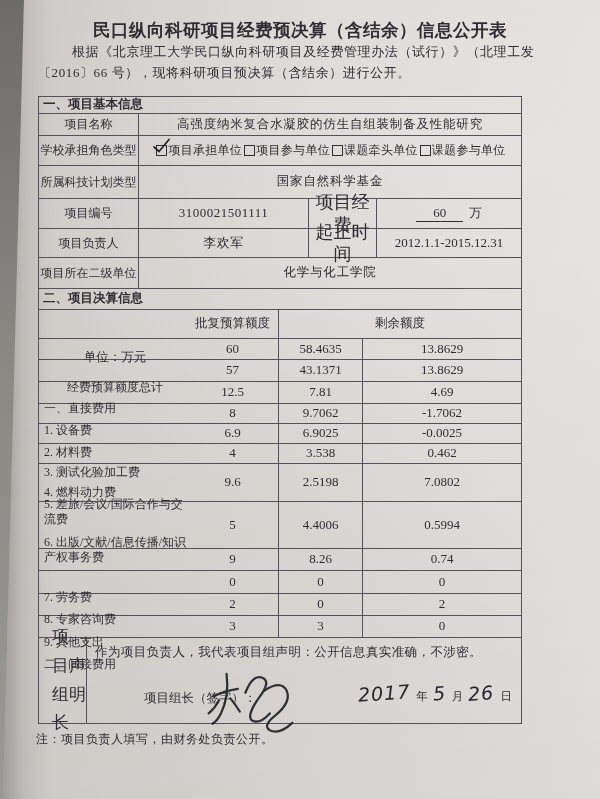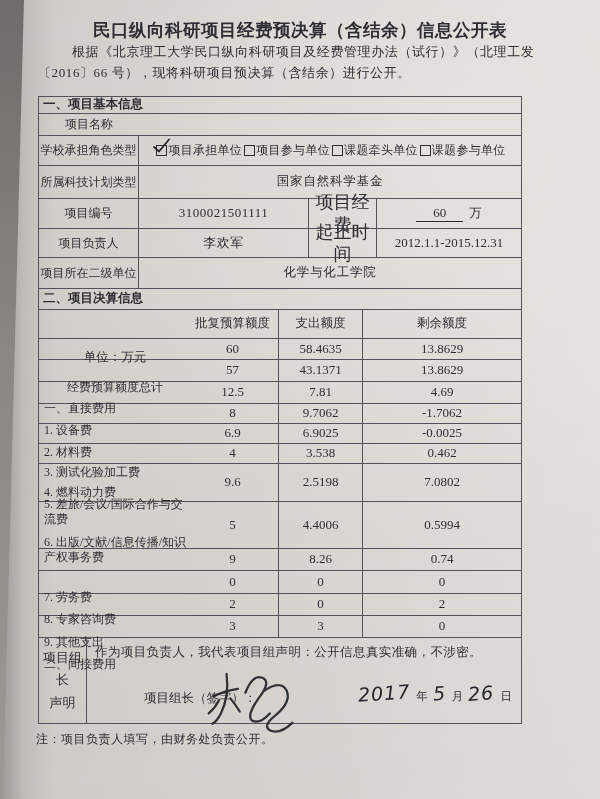--- a/index.html
+++ b/index.html
@@ -47,21 +47,21 @@
   .s2{width:92px;flex:0 0 92px;font-size:13px;}
   .s3{width:84px;flex:0 0 84px;font-size:13px;}
   .s4{flex:1;font-size:13px;}
   .hdr{font-size:12.5px;}
   .uline{border-bottom:1px solid #2e2d33;padding:0 17px;font-size:13px;}
   .wan{margin-left:6px;font-size:12.5px;}
   .opts{display:flex;align-items:center;justify-content:center;flex:1;font-size:12px;letter-spacing:.3px;}
   .opt{display:flex;align-items:center;}
   .cb{display:inline-block;width:9px;height:9px;border:1px solid #2e2d33;position:relative;margin:0 1px 0 2px;flex:0 0 9px;}
   .checkmark{position:absolute;left:-5px;top:-8px;overflow:visible;}
-  .decl-lbl{width:48px;flex:0 0 48px;flex-direction:column;font-size:13px;line-height:1.7;}
+  .decl-lbl{width:48px;flex:0 0 48px;flex-direction:row;font-size:17px;line-height:1.7;text-align:right;}
   .decl-body{flex:1;position:relative;display:block;overflow:visible;}
   .stmt{position:absolute;top:7px;left:8px;font-size:12.5px;letter-spacing:.4px;white-space:nowrap;}
   .signlbl{position:absolute;top:53px;left:57px;font-size:12.5px;}
   .sig{position:absolute;top:26px;left:117px;}
   .dategrp{position:absolute;top:44px;right:4px;display:flex;align-items:baseline;}
   .hw{font-family:"DejaVu Sans",sans-serif;font-size:19px;font-style:italic;display:inline-block;
       transform:rotate(-4deg);color:#26262e;letter-spacing:1px;}
   .unit{font-size:11.5px;margin:0 5px 0 6px;}
   .footnote{position:absolute;top:731px;left:36px;margin:0;font-size:12px;letter-spacing:.5px;}
 </style>
@@ -75,20 +75,21 @@
   <p class="intro l2">〔2016〕66 号），现将科研项目预决算（含结余）进行公开。</p>
 
   <div class="tbl">
 
     <div class="row" style="height:17px">
       <div class="cell sechead">一、项目基本信息</div>
     </div>
 
     <div class="row" style="height:22px">
       <div class="cell lblcol">项目名称</div>
+      <div class="cell valcol">高强度纳米复合水凝胶的仿生自组装制备及性能研究</div>
     </div>
 
     <div class="row" style="height:30px">
       <div class="cell lblcol">学校承担角色类型</div>
       <div class="cell valcol">
         <div class="opts">
           <span class="opt">
             <span class="cb">
               <svg class="checkmark" width="18" height="15" viewBox="0 0 18 15">
                 <path d="M2 9 L7 13.5 L17 1.5" fill="none" stroke="#26262e" stroke-width="1.8" stroke-linecap="round"></path>
@@ -139,21 +140,20 @@
       <div class="cell valcol">化学与化工学院</div>
     </div>
 
     <div class="row" style="height:21px">
       <div class="cell sechead">二、项目决算信息</div>
     </div>
 
     <div class="row" style="height:29px">
       <div class="cell s1 cen hdr">单位：万元</div>
       <div class="cell s2 hdr">批复预算额度</div>
-      <div class="cell s3 hdr">支出额度</div>
       <div class="cell s4 hdr">剩余额度</div>
     </div>
 
     <div class="row" style="height:21px">
       <div class="cell s1 cen">经费预算额度总计</div>
       <div class="cell s2">60</div>
       <div class="cell s3">58.4635</div>
       <div class="cell s4">13.8629</div>
     </div>
 

